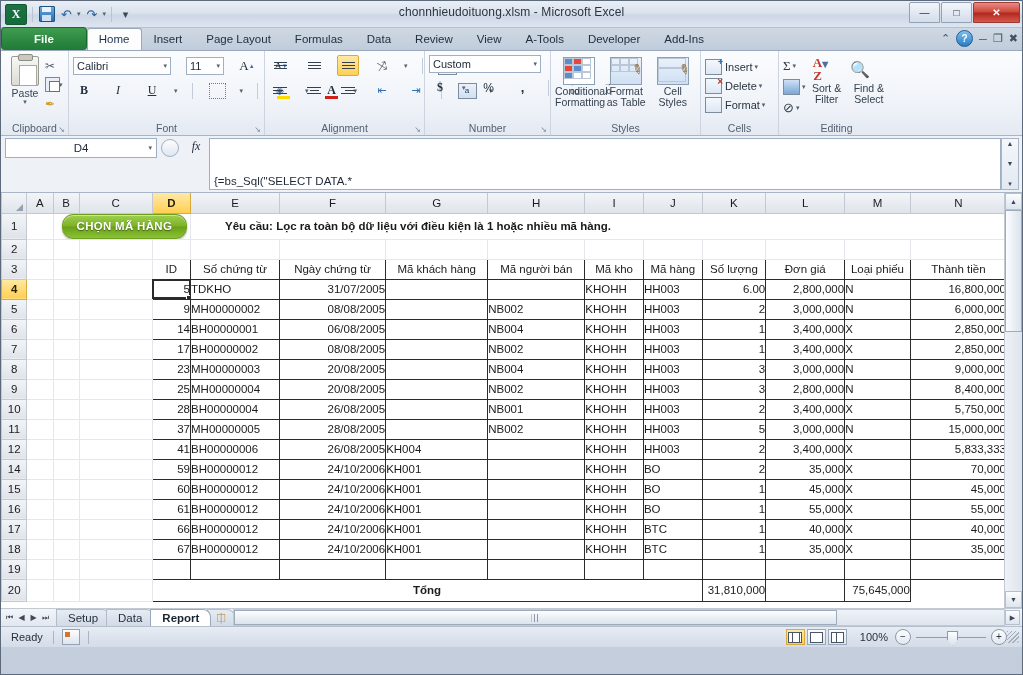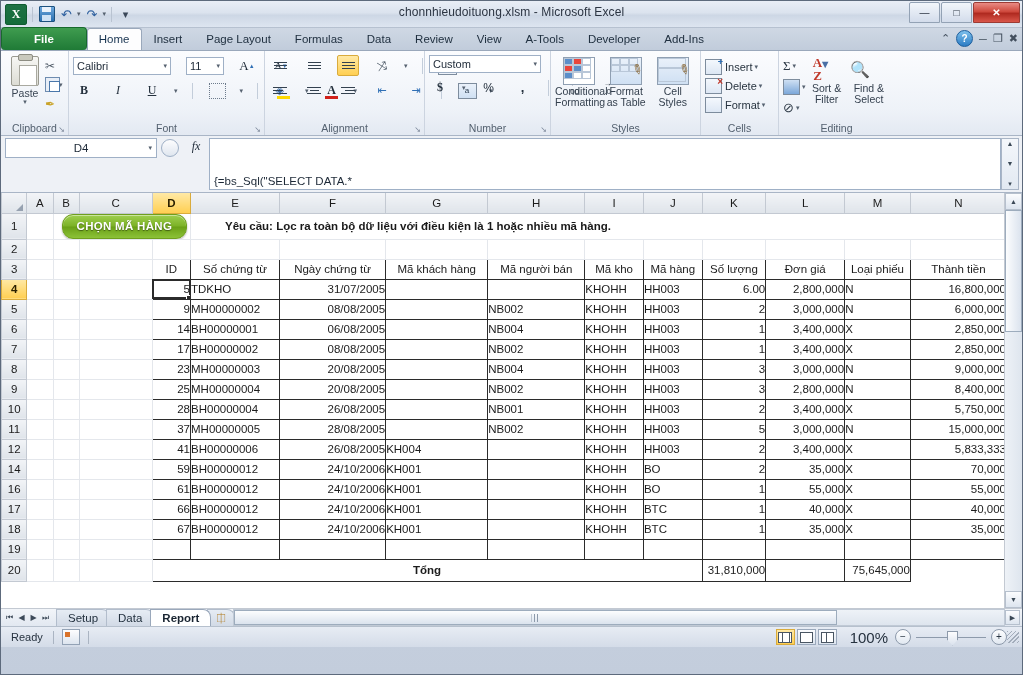--- a/index.html
+++ b/index.html
@@ -329,21 +329,21 @@
   .st-spacer{flex:1;}
   .viewbtns{display:flex;gap:2px;align-items:center;padding-right:6px;}
   .vb{width:19px;height:16px;border:1px solid #9aa8bb;background:linear-gradient(#fbfcfe,#dde5ef);
     display:flex;align-items:center;justify-content:center;box-sizing:border-box;}
   .vb.sel{background:linear-gradient(#ffe9a6,#ffcf52);border-color:#d9ab3c;}
   .vb .mini{width:12px;height:9px;border:1px solid #4a5663;
     background:repeating-linear-gradient(90deg,#fff 0 3px,#4a5663 3px 3.6px);}
   .vb .mini2{width:11px;height:9px;border:1px solid #4a5663;background:#fff;}
   .vb .mini3{width:11px;height:9px;border:1px solid #4a5663;background:#fff;position:relative;}
   .vb .mini3:after{content:"";position:absolute;left:4px;top:0;bottom:0;width:1px;background:#4a5663;}
-  .zoomlbl{font-size:15px;color:#26323f;padding:0 7px;}
+  .zoomlbl{font-size:11px;color:#26323f;padding:0 7px;}
   .zcirc{width:14px;height:14px;border-radius:50%;border:1px solid #8d9aab;
     background:linear-gradient(#fdfdfe,#e1e8f1);display:flex;align-items:center;justify-content:center;
     font-size:10px;color:#2b3744;line-height:1;}
   .ztrack{width:70px;height:1px;background:#8d9aab;margin:0 5px;position:relative;}
   .zthumb{position:absolute;left:31px;top:-6px;width:9px;height:13px;
     background:linear-gradient(#fdfdfe,#dbe3ee);border:1px solid #8d9aab;
     clip-path:polygon(0 0,100% 0,100% 60%,50% 100%,0 60%);}
   .grip{width:12px;height:12px;margin-right:3px;
     background:repeating-linear-gradient(135deg,#a3adbb 0 1px,transparent 1px 3px);}
 </style>
@@ -927,20 +927,37 @@
               <td class="cell b ">KH001</td>
               <td class="cell b "></td>
               <td class="cell b ">KHOHH</td>
               <td class="cell b ">BO</td>
               <td class="cell b r">2</td>
               <td class="cell b r">35,000</td>
               <td class="cell b ">X</td>
               <td class="cell b r">70,000</td>
             </tr>
             <tr style="height: 20px;">
+              <td class="rowh">15</td>
+              <td class="cell"></td>
+              <td class="cell"></td>
+              <td class="cell"></td>
+              <td class="cell b r">60</td>
+              <td class="cell b ">BH00000012</td>
+              <td class="cell b r">24/10/2006</td>
+              <td class="cell b ">KH001</td>
+              <td class="cell b "></td>
+              <td class="cell b ">KHOHH</td>
+              <td class="cell b ">BO</td>
+              <td class="cell b r">1</td>
+              <td class="cell b r">45,000</td>
+              <td class="cell b ">X</td>
+              <td class="cell b r">45,000</td>
+            </tr>
+            <tr style="height: 20px;">
               <td class="rowh">16</td>
               <td class="cell"></td>
               <td class="cell"></td>
               <td class="cell"></td>
               <td class="cell b r">61</td>
               <td class="cell b ">BH00000012</td>
               <td class="cell b r">24/10/2006</td>
               <td class="cell b ">KH001</td>
               <td class="cell b "></td>
               <td class="cell b ">KHOHH</td>

